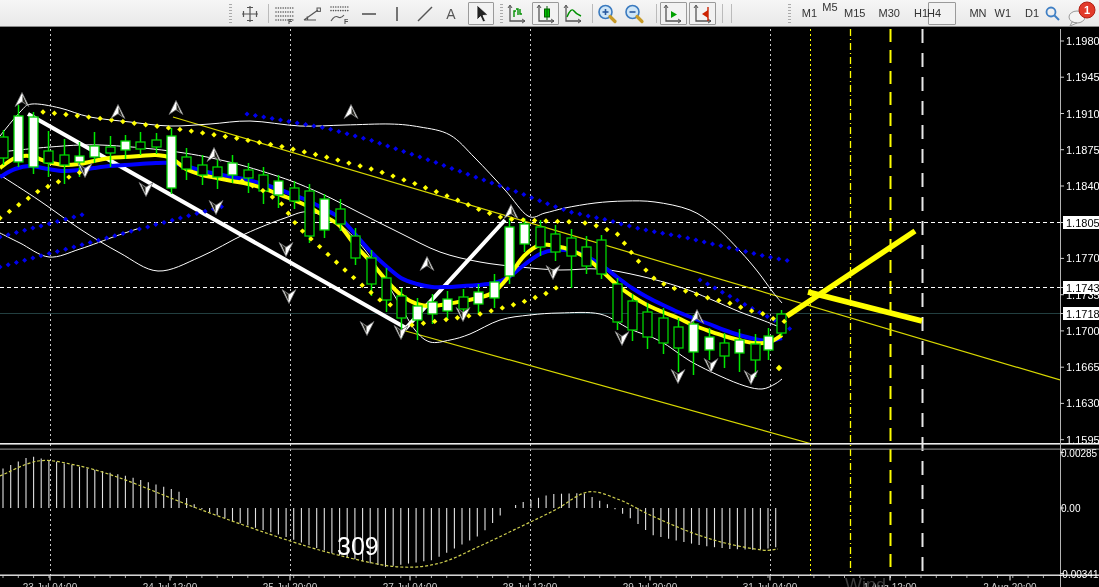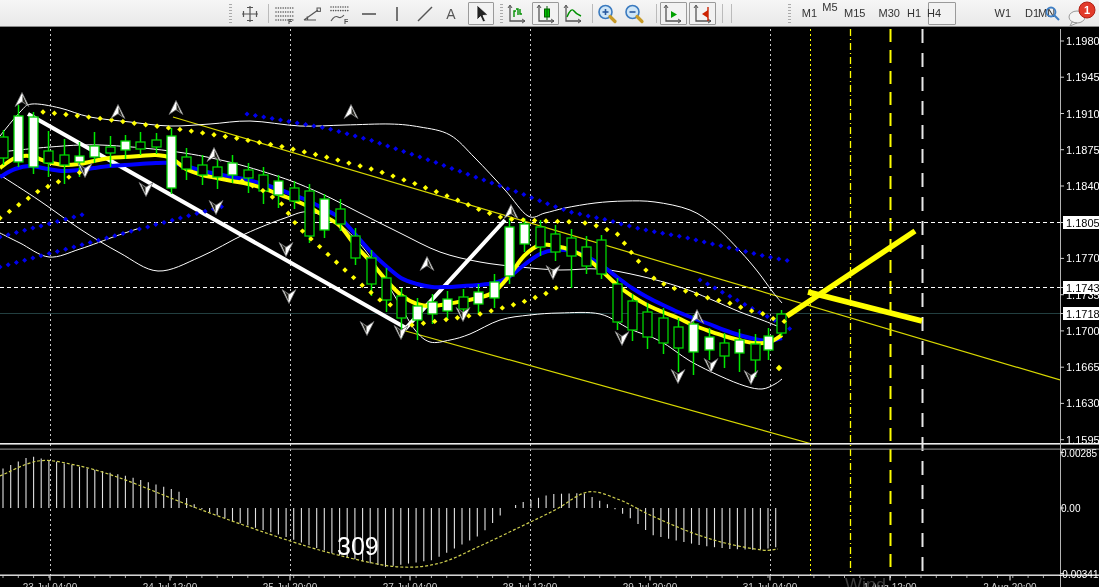--- a/index.html
+++ b/index.html
@@ -824,25 +824,25 @@
     <svg style="position:absolute;left:692px;top:3px" width="22" height="22" viewBox="0 0 22 22">
       <path d="M4,3 V18 H19" stroke="#555" stroke-width="1.3" fill="none"></path>
       <path d="M2,5 L4,2 L6,5 M16,16 L19,18 L16,20" fill="none" stroke="#555" stroke-width="1"></path>
       <path d="M16,7 L10,11 L16,15 Z" fill="#cc2200"></path>
       <line x1="16" y1="4" x2="16" y2="18" stroke="#cc2200" stroke-width="1.4"></line>
     </svg>
     <div style="position:absolute;left:789px;top:7px;width:28px;text-align:right;font:11px 'Liberation Sans',sans-serif;color:#333">M1</div>
     <div style="position:absolute;left:816px;top:1px;width:28px;text-align:center;font:11px 'Liberation Sans',sans-serif;color:#333">M5</div>
     <div style="position:absolute;left:844px;top:7px;width:28px;font:11px 'Liberation Sans',sans-serif;color:#333">M15</div>
     <div style="position:absolute;left:872px;top:7px;width:28px;text-align:right;font:11px 'Liberation Sans',sans-serif;color:#333">M30</div>
-    <div style="position:absolute;left:900px;top:7px;width:28px;text-align:center;font:11px 'Liberation Sans',sans-serif;color:#333">H1</div>
+    <div style="position:absolute;left:900px;top:7px;width:28px;text-align:right;font:11px 'Liberation Sans',sans-serif;color:#333">H1</div>
     <div style="position:absolute;left:927px;top:7px;width:28px;text-align:left;font:11px 'Liberation Sans',sans-serif;color:#333">H4</div>
     <div style="position:absolute;left:1011px;top:7px;width:28px;text-align:right;font:11px 'Liberation Sans',sans-serif;color:#333">D1</div>
     <div style="position:absolute;left:983px;top:7px;width:28px;text-align:right;font:11px 'Liberation Sans',sans-serif;color:#333">W1</div>
-    <div style="position:absolute;left:1038px;top:7px;width:28px;text-align:left;font:11px 'Liberation Sans',sans-serif;color:#333">MN</div>
+    <div style="position:absolute;left:964px;top:7px;width:28px;text-align:center;font:11px 'Liberation Sans',sans-serif;color:#333">MN</div>
     <svg style="position:absolute;left:1043px;top:4px" width="20" height="20" viewBox="0 0 20 20">
       <circle cx="8" cy="8" r="4.5" fill="none" stroke="#3f7fc4" stroke-width="1.8"></circle>
       <path d="M11.5,11.5 L16,16" stroke="#3f7fc4" stroke-width="2"></path>
     </svg>
     <svg style="position:absolute;left:1066px;top:1px" width="32" height="26" viewBox="0 0 32 26">
       <ellipse cx="11" cy="16" rx="8" ry="6" fill="#f4f4f4" stroke="#9a9a9a"></ellipse>
       <path d="M6,21 L4,25 L11,22 Z" fill="#f4f4f4" stroke="#9a9a9a"></path>
       <circle cx="21" cy="9" r="8" fill="#e23a2a"></circle>
       <circle cx="21" cy="9" r="8" fill="none" stroke="#b02015"></circle>
       <text x="21" y="13" text-anchor="middle" font-size="11" font-weight="bold" fill="#ffffff" font-family="Liberation Sans, sans-serif">1</text>

